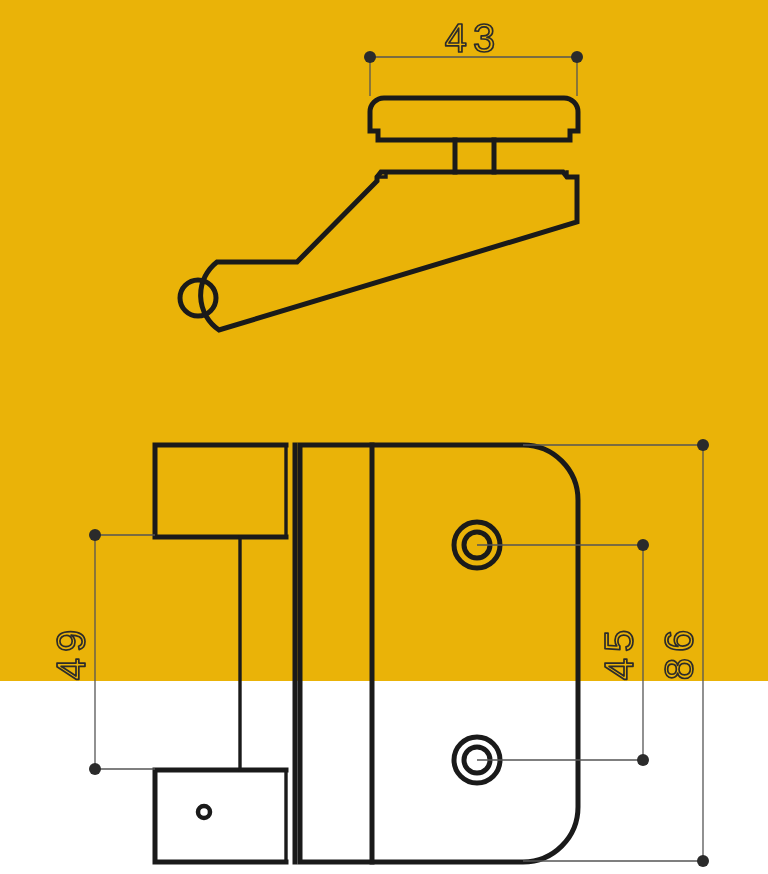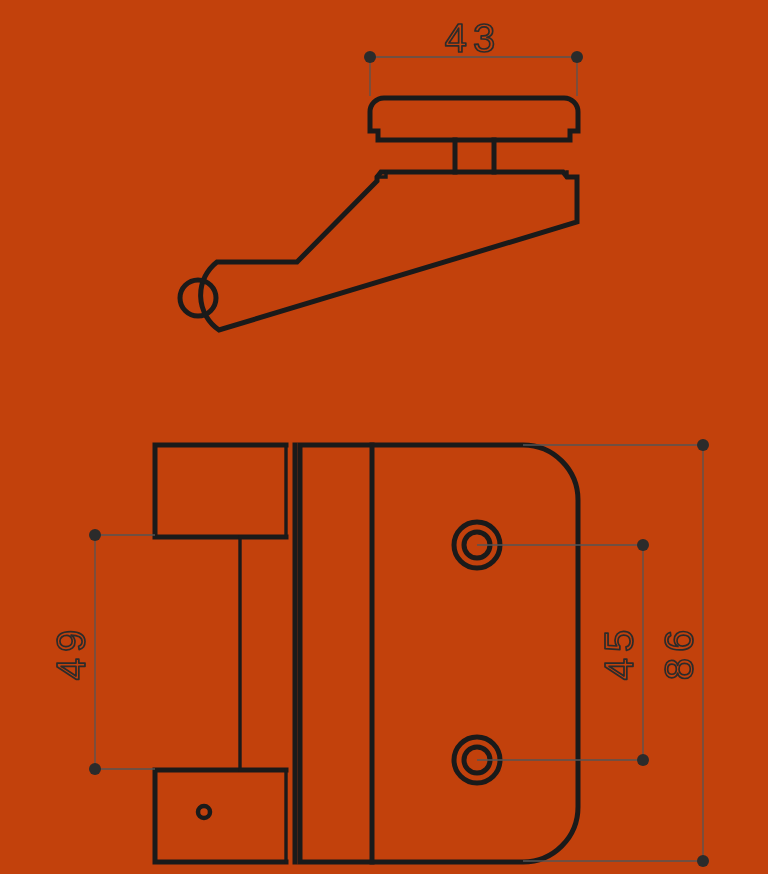--- a/index.html
+++ b/index.html
@@ -10,22 +10,22 @@
   }
   body {
     width: 768px;
     height: 874px;
     overflow: hidden;
     font-family: "Liberation Sans", sans-serif;
   }
   #drawing-root {
     position: relative;
     width: 768px;
-    height: 874px;
-    background: #c2410c;
+    height: 681px;
+    background: #eab308;
   }
   svg#cad-svg {
     display: block;
     width: 768px;
     height: 874px;
   }
   .part-outline {
     fill: none;
     stroke: #1a1a1a;
     stroke-width: 5;

